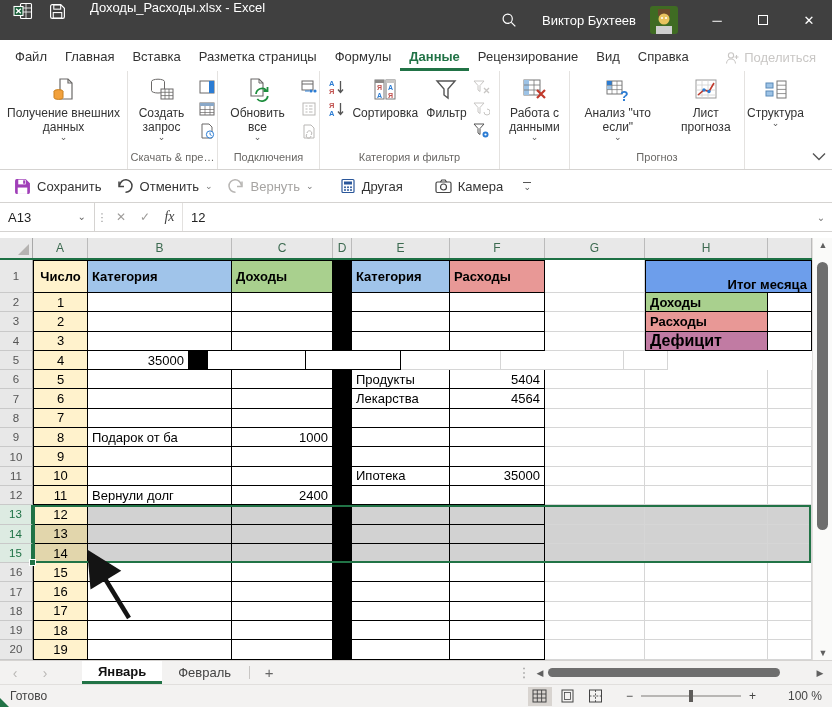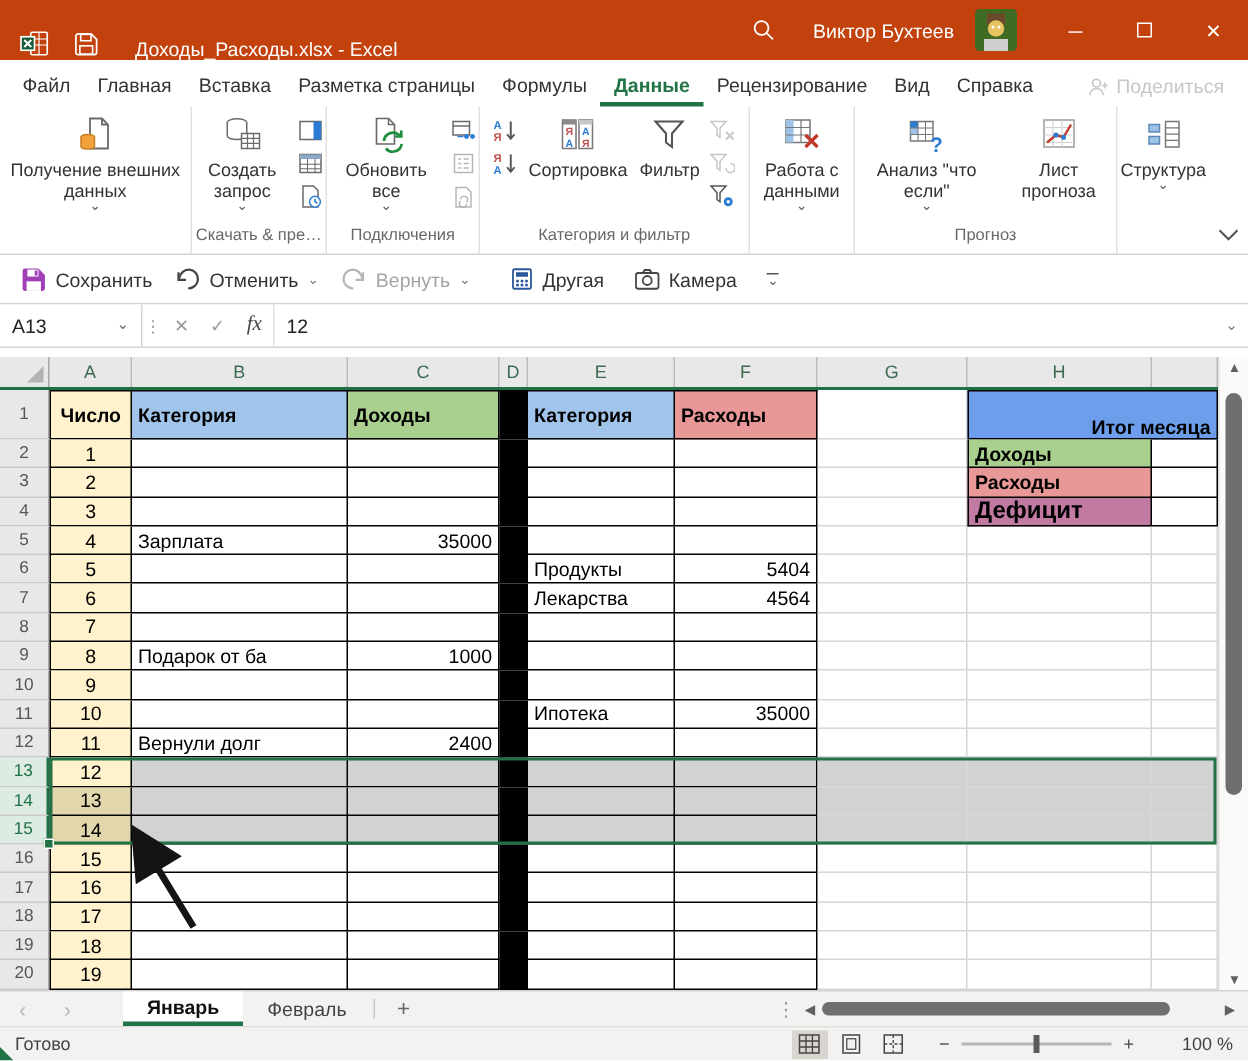--- a/index.html
+++ b/index.html
@@ -1,20 +1,20 @@
 <!DOCTYPE html>
 <html><head>
 <meta charset="utf-8">
 <style>
   *{margin:0;padding:0;box-sizing:border-box}
   html,body{width:832px;height:707px;overflow:hidden;font-family:"Liberation Sans",sans-serif;background:#fff}
   #app{position:relative;width:832px;height:707px;background:#fff}
 
   
-  .titlebar{height:40px;background:#c2410c;display:flex;align-items:flex-end;color:#fff}
+  .titlebar{height:40px;background:#404040;display:flex;align-items:flex-start;color:#fff}
   .tb-ic{width:22px;height:22px;margin-left:12px;display:flex;align-items:center;justify-content:center;flex:0 0 auto}
   .tb-title{font-size:13px;margin-left:22px;white-space:nowrap}
   .tb-right{margin-left:auto;display:flex;align-items:center}
   .tb-search{width:30px;display:flex;justify-content:center}
   .tb-user{font-size:13px;margin:0 14px 0 18px}
   .avatar{width:28px;height:28px;border-radius:3px;overflow:hidden;flex:0 0 auto}
   .winbtns{display:flex;margin-left:16px}
   .winbtn{width:46px;height:40px;display:flex;align-items:center;justify-content:center;font-size:13px;color:#fff}
   .maxbox{width:10px;height:10px;border:1px solid #fff}
 
@@ -438,21 +438,21 @@
             <circle cx="5" cy="9.3" r="1"></circle>
             <circle cx="8" cy="9.3" r="1"></circle>
             <circle cx="11" cy="9.3" r="1"></circle>
             <circle cx="5" cy="12" r="1"></circle>
             <circle cx="8" cy="12" r="1"></circle>
             <circle cx="11" cy="12" r="1"></circle>
           </g>
         </svg>
       <span>Другая</span>
     </span>
-    <span class="qitem" style="margin-left:20px">
+    <span class="qitem" style="margin-left:32px">
       <svg width="17" height="16" viewBox="0 0 17 16">
           <rect x="1" y="4" width="15" height="10.5" rx="1.5" fill="none" stroke="#444" stroke-width="1.2"></rect>
           <path d="M5.5 4 L6.8 2 H10.2 L11.5 4" fill="none" stroke="#444" stroke-width="1.2"></path>
           <circle cx="8.5" cy="9" r="3" fill="none" stroke="#444" stroke-width="1.2"></circle>
         </svg>
       <span>Камера</span>
     </span>
     <span class="qoverflow">
       <span class="bar"></span>
       <span>⌄</span>
@@ -530,21 +530,20 @@
           <div class="cell dcol" style="width: 19px; justify-content: flex-start;"></div>
           <div class="cell tbl" style="width: 98px; justify-content: flex-start;"></div>
           <div class="cell tbl" style="width: 95px; justify-content: flex-start;"></div>
           <div class="cell" style="width: 100px; justify-content: flex-start;"></div>
           <div class="cell tbl bl" style="width: 123px; background: rgb(193, 123, 163); font-weight: bold; font-size: 16px; justify-content: flex-start;">Дефицит</div>
           <div class="cell tbl" style="width: 44px; justify-content: flex-start;"></div>
         </div>
         <div class="grow" style="height: 19.3px;">
           <div class="rowhdr">5</div>
           <div class="cell tbl bl" style="width: 55px; background: rgb(255, 242, 204); justify-content: center;">4</div>
-          <div class="cell tbl" style="width: 144px; justify-content: flex-start;">Зарплата</div>
           <div class="cell tbl" style="width: 101px; justify-content: flex-end;">35000</div>
           <div class="cell dcol" style="width: 19px; justify-content: flex-start;"></div>
           <div class="cell tbl" style="width: 98px; justify-content: flex-start;"></div>
           <div class="cell tbl" style="width: 95px; justify-content: flex-start;"></div>
           <div class="cell" style="width: 100px; justify-content: flex-start;"></div>
           <div class="cell" style="width: 123px; justify-content: flex-start;"></div>
           <div class="cell" style="width: 44px; justify-content: flex-start;"></div>
         </div>
         <div class="grow" style="height: 19.3px;">
           <div class="rowhdr">6</div>

